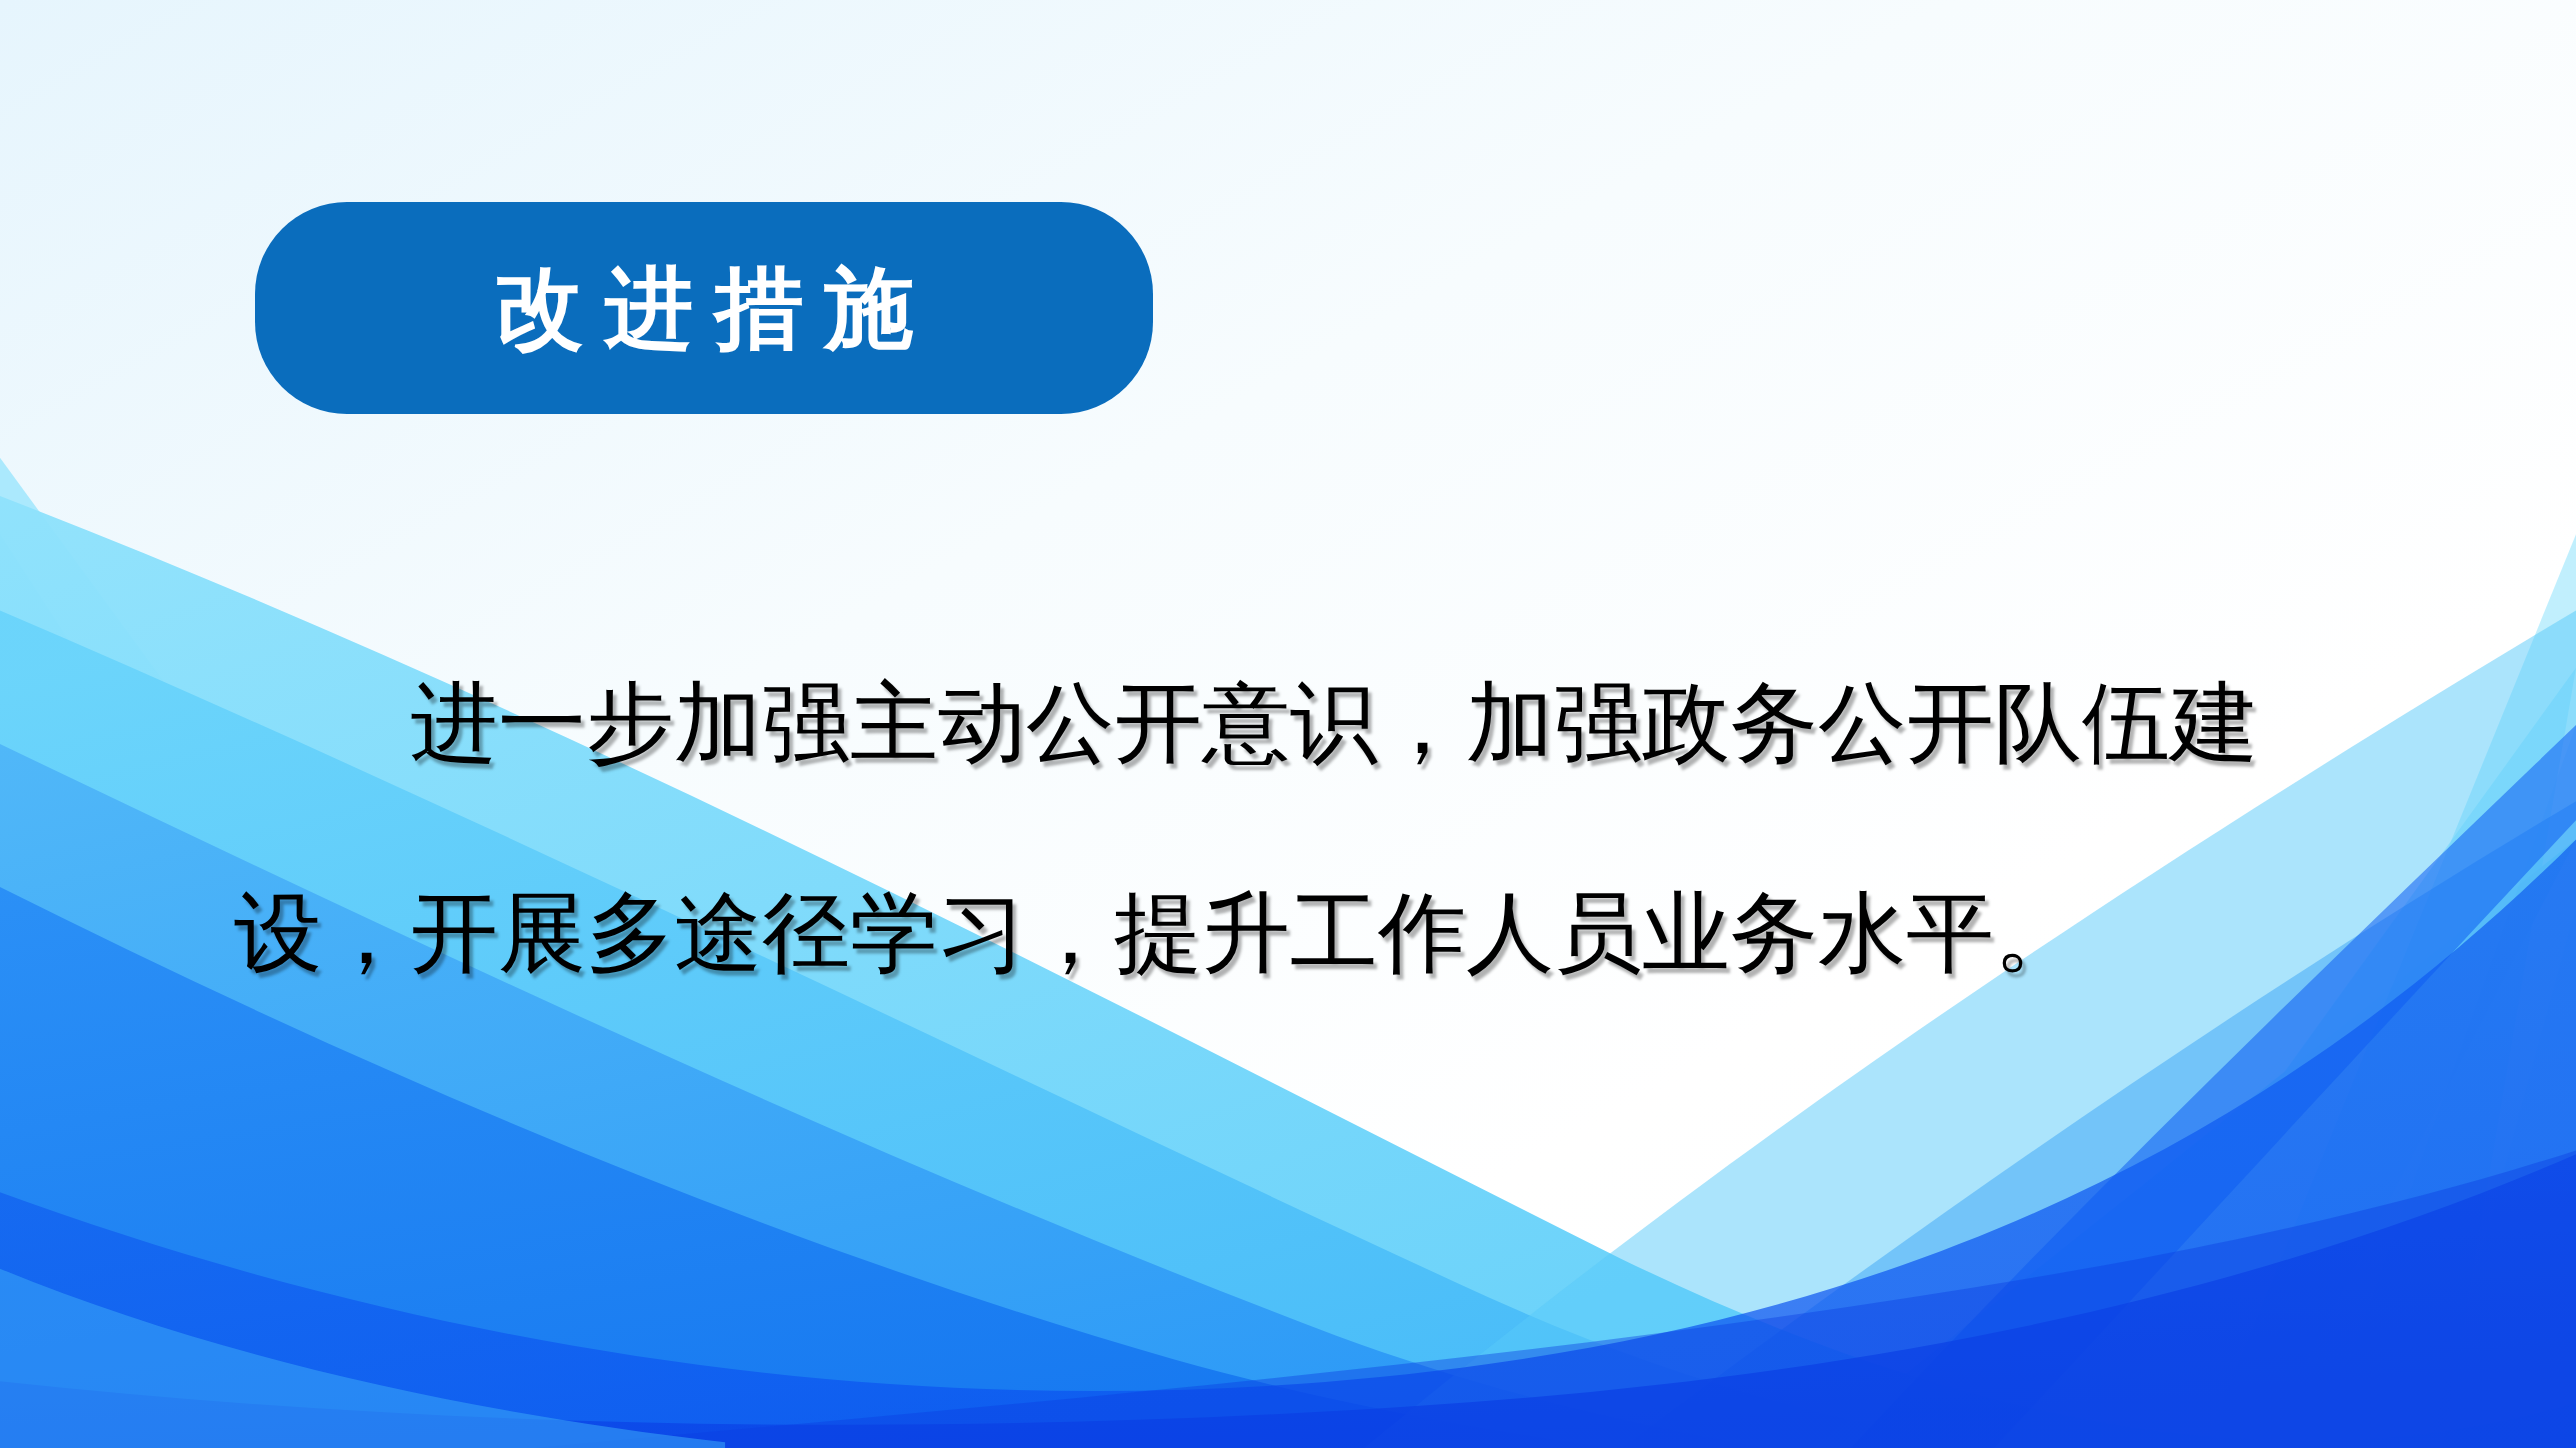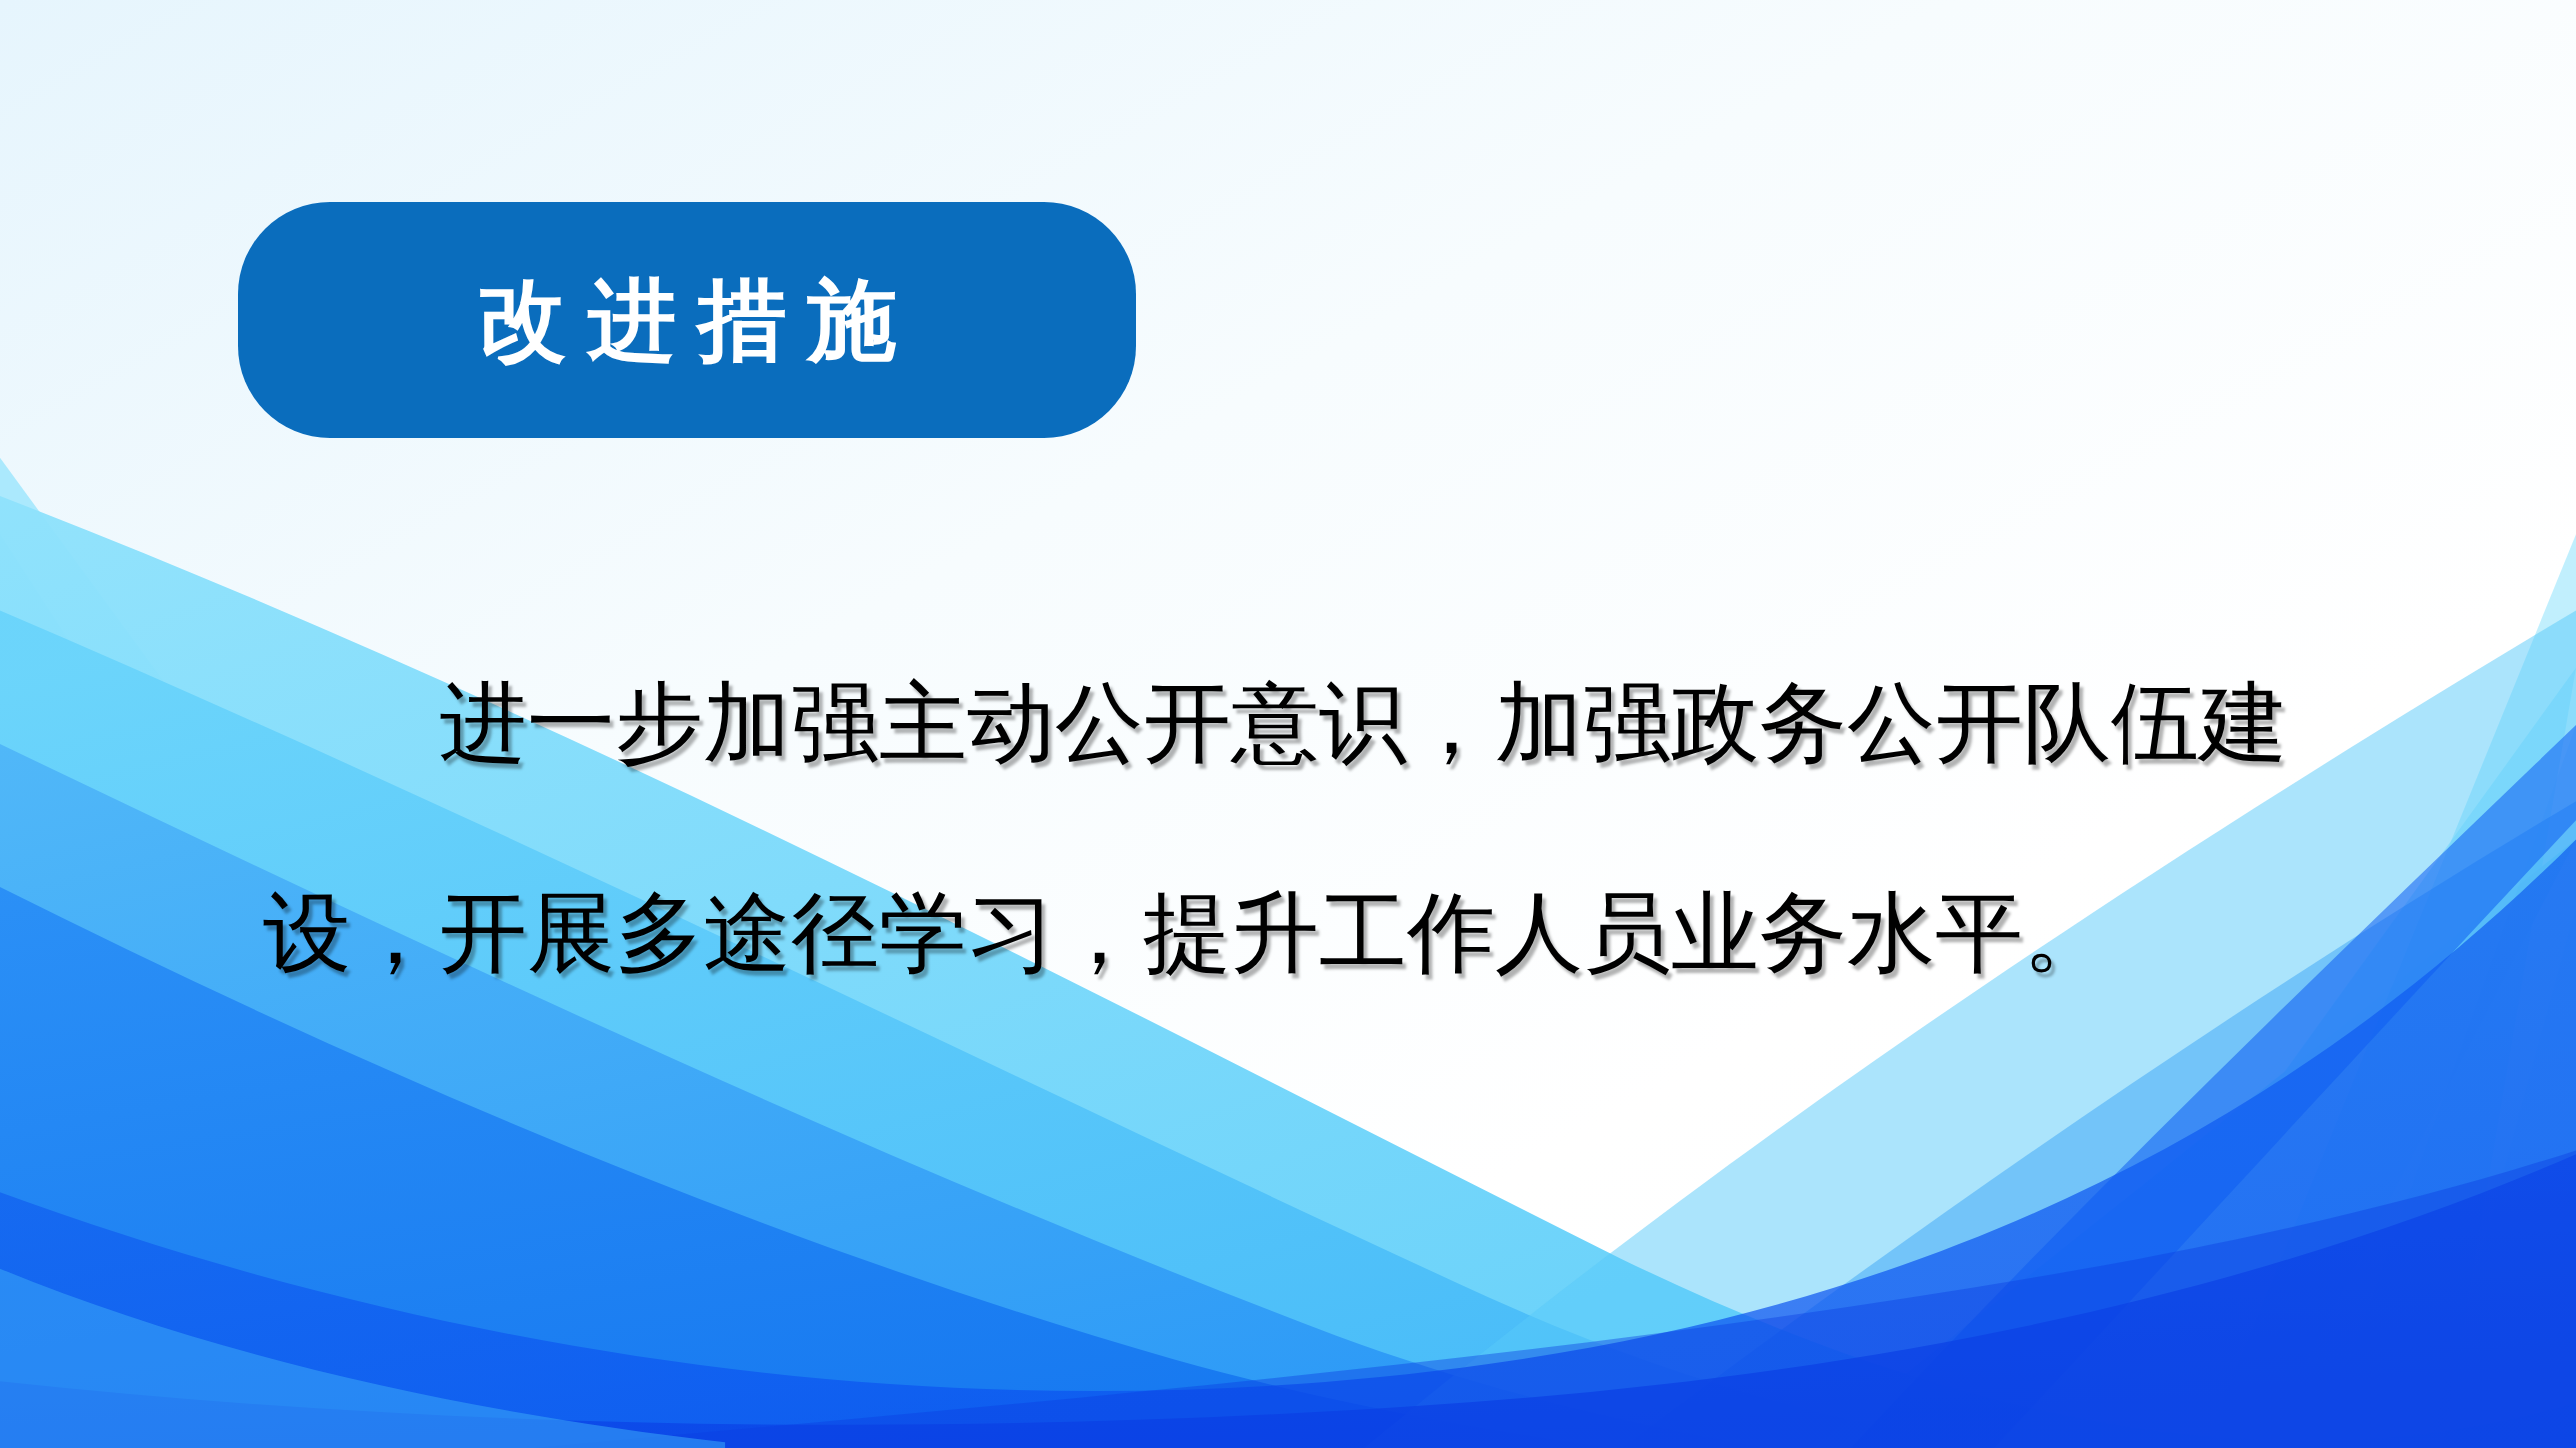--- a/index.html
+++ b/index.html
@@ -22,24 +22,24 @@
   .bg-layer {
     position: absolute;
     inset: 0;
     width: 100%;
     height: 100%;
     pointer-events: none;
   }
 
   .badge {
     position: absolute;
-    left: 238px;
+    left: 255px;
     top: 202px;
     width: 898px;
-    height: 236px;
+    height: 212px;
     border-radius: 92px;
     display: flex;
     align-items: center;
     justify-content: center;
   }
 
   .badge-label {
     color: #ffffff;
     font-size: 89px;
     font-weight: bold;
@@ -57,21 +57,20 @@
     width: 2185px;
     font-size: 88px;
     line-height: 210px;
     color: #000000;
     text-indent: 176px;
     letter-spacing: 0px;
     text-shadow: 3.8px 4.8px 2.9px rgba(0,0,0,0.30);
     font-family: "DejaVu Sans", "Liberation Sans", sans-serif;
     white-space: normal;
     word-break: break-all;
-    margin-left: 29px;
   }
 </style>
 </head>
 <body>
 
 <div class="slide">
 
   <svg class="bg-layer" viewBox="0 0 2700 1518" preserveAspectRatio="none" xmlns="http://www.w3.org/2000/svg">
     <defs>
       <linearGradient id="gBase" x1="0" y1="0" x2="1" y2="1">

